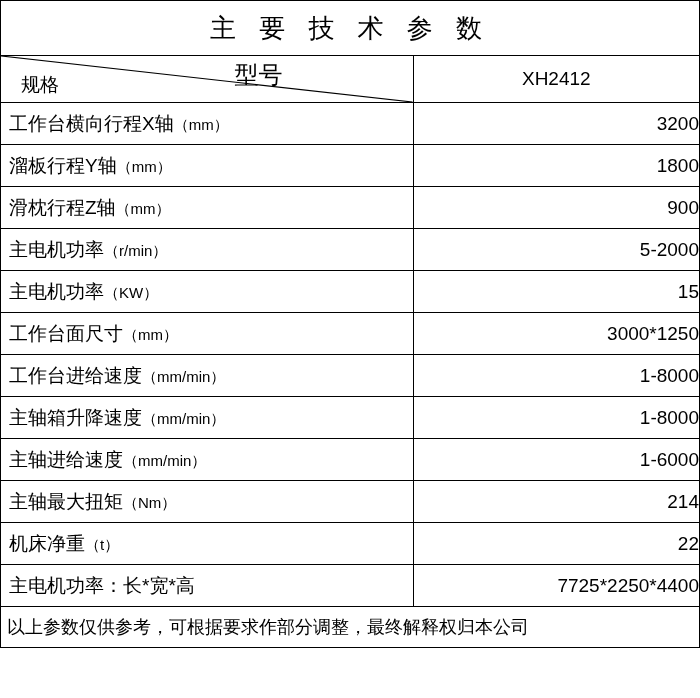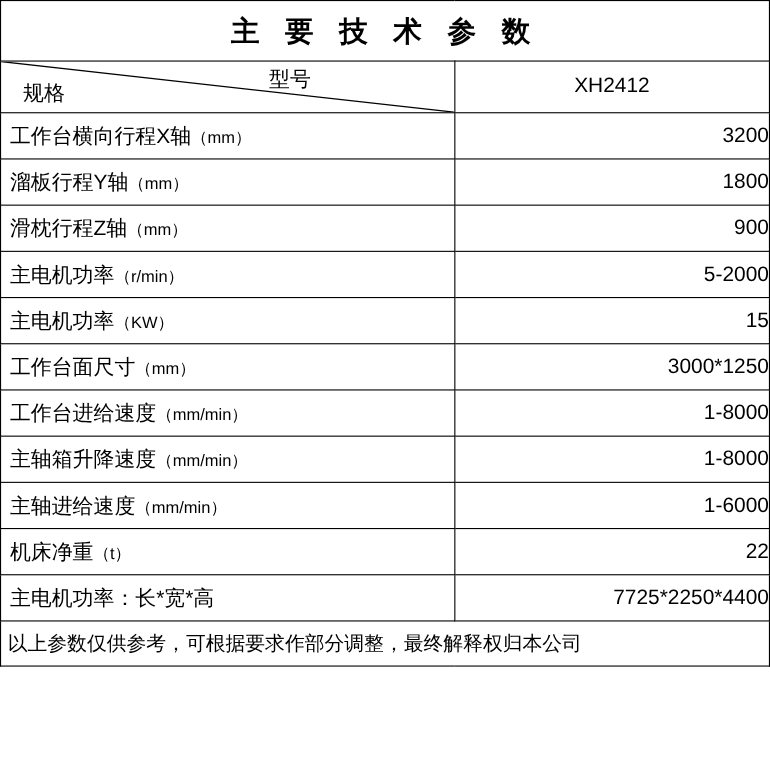--- a/index.html
+++ b/index.html
@@ -28,21 +28,21 @@
   table.spec td {
     border: 1px solid #000000;
     padding: 0;
     vertical-align: middle;
   }
   
   .title-cell {
     height: 54px;
     text-align: center;
     font-size: 26px;
-    font-weight: bold;
+    font-weight: normal;
     letter-spacing: 8px;
     border-left: 1px solid #000;
     border-right: 1px solid #000;
     border-top: 1px solid #000;
     border-bottom: 1px solid #000;
   }
   
   .hdr-left {
     position: relative;
     height: 46px;
@@ -59,21 +59,21 @@
   .hdr-left .spec-label {
     position: absolute;
     left: 20px;
     bottom: 4px;
     font-size: 19px;
   }
   .hdr-left .model-label {
     position: absolute;
     right: 130px;
     top: 3px;
-    font-size: 19px;
+    font-size: 24px;
   }
   .hdr-right {
     text-align: center;
     font-size: 19px;
     height: 46px;
   }
   .param-name {
     font-size: 19px;
     padding-left: 8px !important;
     height: 41px;
@@ -151,20 +151,24 @@
       </tr>
       <tr>
         <td class="param-name"><span>主轴箱升降速度</span><span class="unit">（mm/min）</span></td>
         <td class="param-value">1-8000</td>
       </tr>
       <tr>
         <td class="param-name"><span>主轴进给速度</span><span class="unit">（mm/min）</span></td>
         <td class="param-value">1-6000</td>
       </tr>
       <tr>
+        <td class="param-name"><span>主轴最大扭矩</span><span class="unit">（Nm）</span></td>
+        <td class="param-value">214</td>
+      </tr>
+      <tr>
         <td class="param-name"><span>机床净重</span><span class="unit">（t）</span></td>
         <td class="param-value">22</td>
       </tr>
       <tr>
         <td class="param-name"><span>主电机功率：长*宽*高</span><span class="unit"></span></td>
         <td class="param-value">7725*2250*4400</td>
       </tr>
 
       <tr>
         <td class="note-cell" colspan="2">以上参数仅供参考，可根据要求作部分调整，最终解释权归本公司</td>

